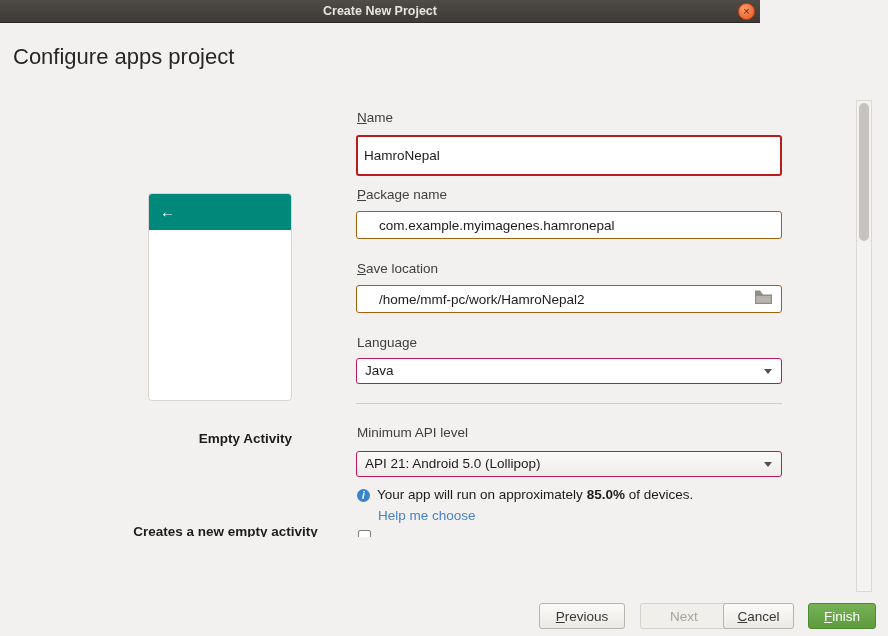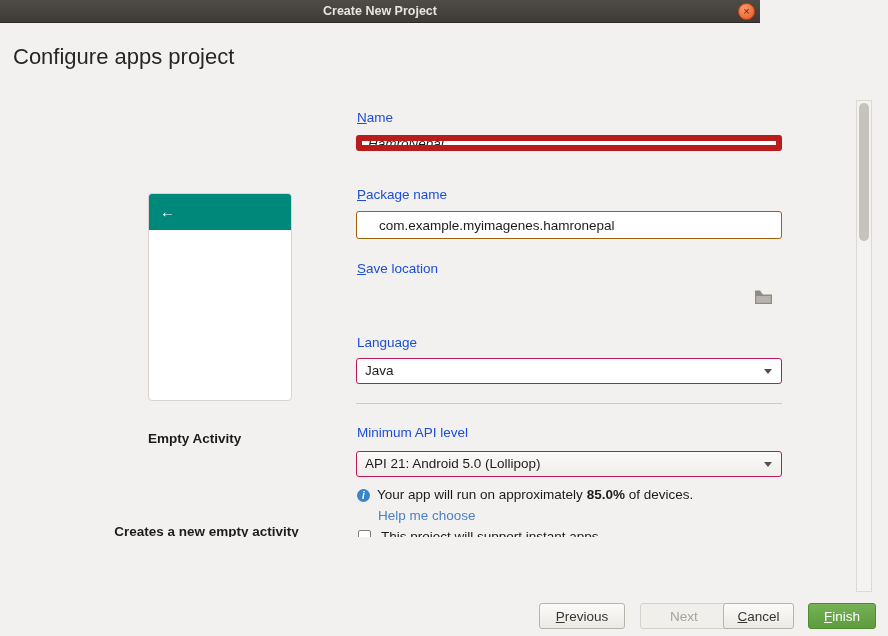--- a/index.html
+++ b/index.html
@@ -46,40 +46,40 @@
     position:absolute; left:148px; top:103px; width:144px; height:208px;
     background:#ffffff; border:1px solid #d8d5d0; border-radius:4px;
     overflow:hidden;
   }
   .preview-header { height:36px; background:#00897b; }
   .preview-header .back-arrow {
     color:#ffffff; font-size:15px; line-height:36px; margin-left:11px; display:inline-block;
   }
   .template-name {
     position:absolute; left:148px; top:341px; width:144px;
-    text-align:left; font-size:13.5px; font-weight:bold; color:#1d1d1d;
+    text-align:right; font-size:13.5px; font-weight:bold; color:#1d1d1d;
   }
   .template-desc {
-    position:absolute; left:89px; top:434px; width:235px;
+    position:absolute; left:108px; top:434px; width:235px;
     text-align:center; font-size:13.5px; font-weight:600; color:#1d1d1d;
   }
 
   
   .form-label {
-    position:absolute; left:357px; font-size:13.5px; color:#1d4ed8;
+    position:absolute; left:357px; font-size:13.5px; color:#404040;
   }
   .mn { text-decoration:underline; }
 
   .text-input {
     position:absolute; left:356px; width:426px; height:28px;
     background:#ffffff; border:1px solid #a16207; border-radius:3px;
     font-family:inherit; font-size:13.5px; color:#1c1c1c; padding:0 22px;
     outline:none;
   }
-  .text-input.focused { border:6px solid #b91c1c; padding:0 6px; height:16px;font-style:italic; }
+  .text-input.focused { border:2px solid #b91c1c; padding:0 6px; height:41px; }
 
   .folder-icon { position:absolute; left:755px; top:200px; width:17px; height:14px; }
 
   .combo {
     position:absolute; left:356px; width:426px; height:26px;
     background:#ffffff; border:1px solid #be185d; border-radius:3px;
     font-size:13.5px; color:#1c1c1c;
   }
   .combo.button-style { background:linear-gradient(#fbfaf9,#efedea); }
   .combo .combo-text { position:absolute; left:8px; top:0; line-height:24px; }
@@ -167,20 +167,21 @@
   <div class="template-name">Empty Activity</div>
   <div class="template-desc">Creates a new empty activity</div>
 
   <label class="form-label" style="top:20px"><span class="mn">N</span><span>ame</span></label>
   <input class="text-input focused" style="top: 45px;" value="HamroNepal">
 
   <label class="form-label" style="top:97px"><span class="mn">P</span><span>ackage name</span></label>
   <input class="text-input" style="top: 121px;" value="com.example.myimagenes.hamronepal">
 
   <label class="form-label" style="top:171px"><span class="mn">S</span><span>ave location</span></label>
+  <input class="text-input" style="top: 195px; padding-right: 30px;" value="/home/mmf-pc/work/HamroNepal2">
   <svg class="folder-icon" viewBox="0 0 17 14">
     <path d="M0 2 L6 2 L8 4.5 L17 4.5 L17 14 L0 14 Z" fill="#8f8b85"></path>
     <path d="M0 2 L0 0.5 L5.2 0.5 L6 2 Z" fill="#8f8b85"></path>
     <path d="M1.2 6 L15.8 6 L15.8 12.8 L1.2 12.8 Z" fill="#b8b4ad"></path>
   </svg>
 
   <label class="form-label" style="top:245px">Language</label>
   <div class="combo" style="top:268px">
     <span class="combo-text">Java</span>
     <span class="combo-arrow"></span>
@@ -192,21 +193,20 @@
   <div class="combo button-style" style="top:361px">
     <span class="combo-text">API 21: Android 5.0 (Lollipop)</span>
     <span class="combo-arrow"></span>
   </div>
 
   <span class="info-icon">i</span>
   <span class="info-text"><span>Your app will run on approximately </span><b>85.0%</b><span> of devices.</span></span>
   <a class="help-link">Help me choose</a>
 
   <span class="clipped-checkbox"></span>
-  <span class="clipped-label">This project will support instant apps</span>
 
 </div>
 
 <div class="scrollbar">
   <div class="thumb"></div>
 </div>
 
 <button class="btn" style="left:539px; width:86px"><span class="mn">P</span><span>revious</span></button>
 <button class="btn disabled" style="left:640px; width:88px">Next</button>
 <button class="btn" style="left:723px; width:71px"><span class="mn">C</span><span>ancel</span></button>

